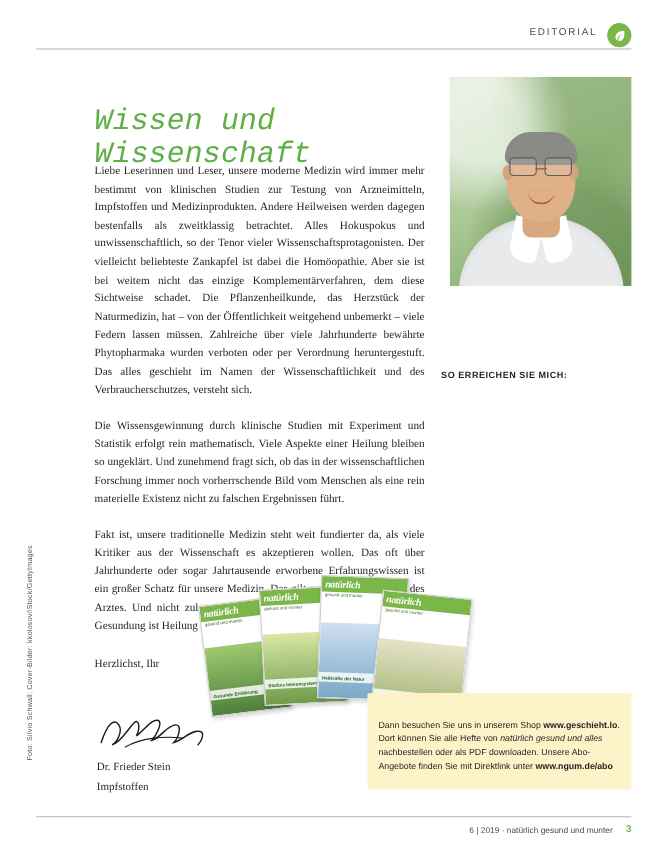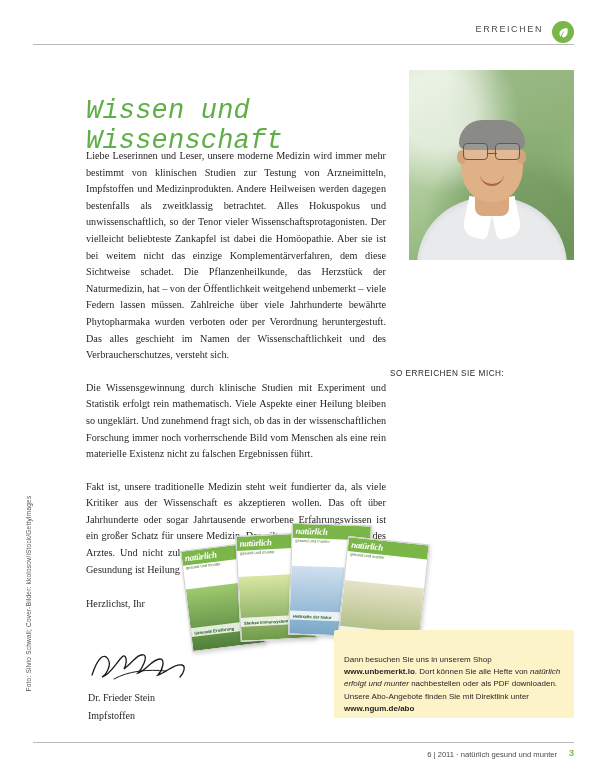--- a/index.html
+++ b/index.html
@@ -257,28 +257,27 @@
     width: 170px;
     font-family: "Liberation Serif", serif;
     font-style: italic;
     font-size: 12.5px;
     line-height: 17px;
     color: #5fae46;
   }
 
   .contact-head {
     position: absolute;
-    left: 390px;
+    left: 401px;
     top: 337px;
     font-family: "Liberation Sans", sans-serif;
     font-size: 8.2px;
-    font-weight: normal;
+    font-weight: bold;
     letter-spacing: 0.5px;
     color: #231f20;
-    margin-top: 32px;
   }
   .contact-body {
     position: absolute;
     left: 411px;
     top: 355px;
     width: 165px;
     font-family: "Liberation Sans", sans-serif;
     font-size: 8px;
     line-height: 12.5px;
     color: #231f20;
@@ -439,21 +438,21 @@
     font-weight: bold;
     color: #7ab648;
   }
 </style>
 </head>
 <body>
 
 <div class="page">
 
   <div class="header-rule"></div>
-  <div class="header-label">ERREICHEN</div>
+  <div class="header-label">EDITORIAL</div>
   <div class="header-badge">
     <svg width="13" height="13" viewBox="0 0 13 13" aria-hidden="true">
       <path d="M10.5 2.2C7.2 2 3.4 3.2 2.6 6.6c-.5 2 .4 3.5 1.3 4.2.3-2.6 1.9-5 4.6-6.3-2 1.7-3.3 3.9-3.6 6.6 1.4.4 3.3 0 4.4-1.4 1.6-1.9 1.5-5 1.2-7.5z" fill="#ffffff"></path>
     </svg>
   </div>
 
   <div class="photo-credit">Foto: Silvio Schwall; Cover-Bilder: kkolosov/iStock/GettyImages</div>
 
   <div class="title">Wissen und Wissenschaft</div>
 
@@ -520,26 +519,26 @@
       <div class="subline">gesund und munter</div>
       <div class="photo"></div>
       <div class="band"></div>
       <div class="band-txt">Gesund durchs Jahr</div>
     </div>
   </div>
 
   <div class="note">
     <div class="note-body">
       <span>Dann besuchen Sie uns in unserem Shop</span>
-      <b>www.unbemerkt.lo</b><span>. Dort können Sie alle Hefte von</span>
-      <i>natürlich erfolgt und munter</i>
+      <b>www.geschieht.lo</b><span>. Dort können Sie alle Hefte von</span>
+      <i>natürlich gesund und alles</i>
       <span>nachbestellen oder</span>
       <span>als PDF downloaden. Unsere Abo-Angebote finden</span>
       <span>Sie mit Direktlink unter</span>
       <b>www.ngum.de/abo</b>
     </div>
   </div>
 
   <div class="footer-rule"></div>
-  <div class="footer-text">6 | 2011 ·  natürlich gesund und munter</div>
+  <div class="footer-text">6 | 2019 ·  natürlich gesund und munter</div>
   <div class="footer-page">3</div>
 
 </div>
 
 </body></html>

